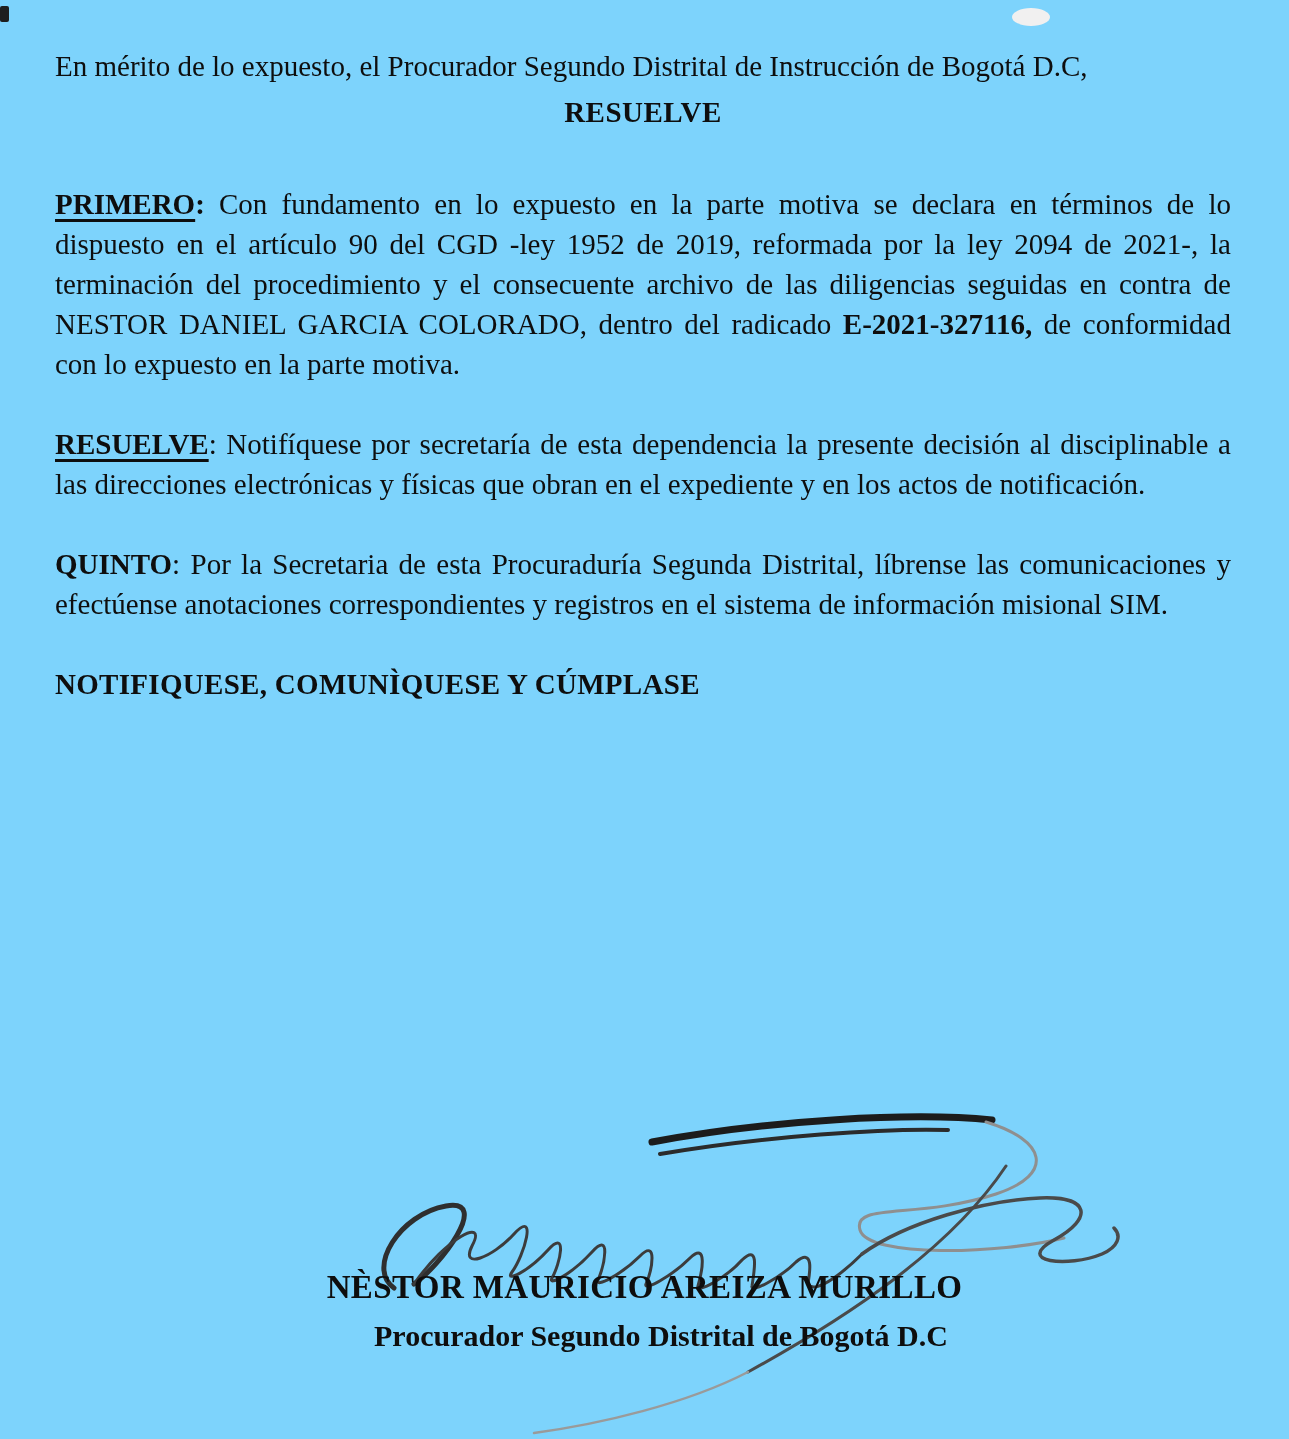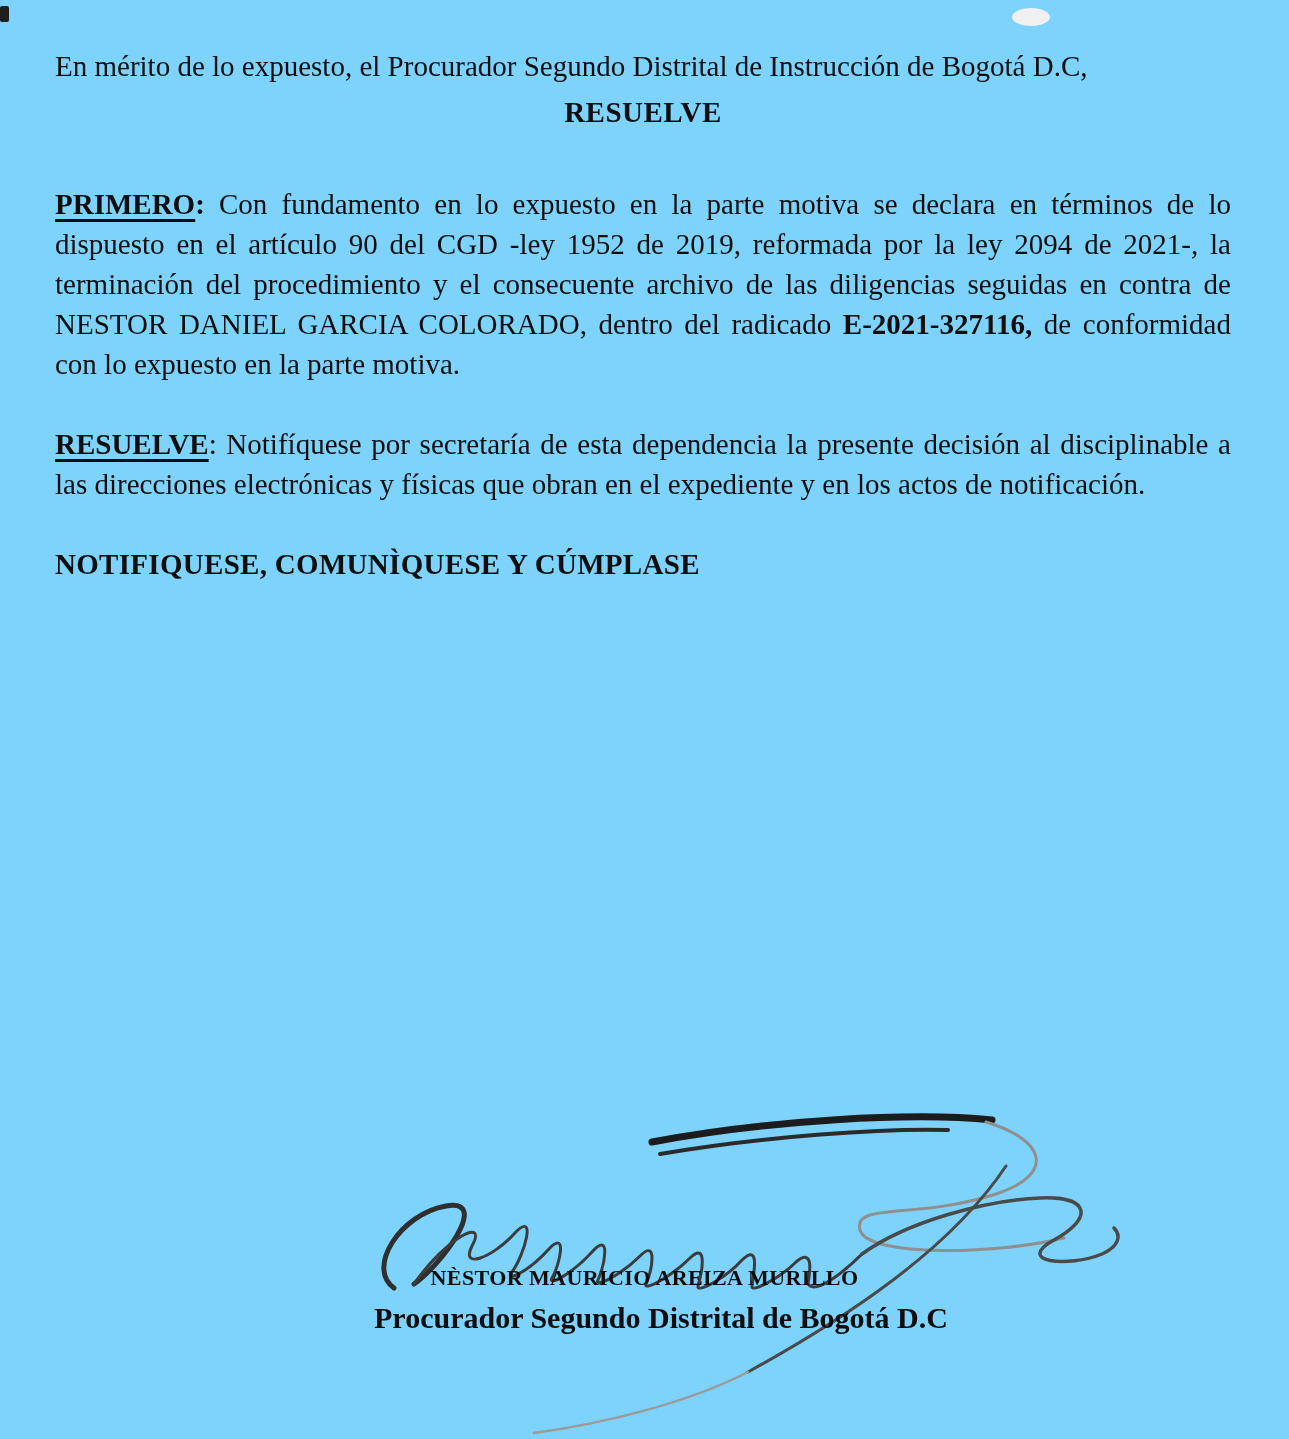--- a/index.html
+++ b/index.html
@@ -15,39 +15,40 @@
     overflow:hidden;
   }
   .content{padding:46px 58px 0 55px;text-align:justify;}
   .intro{margin:0 0 6px 0;}
   .heading{margin:0 0 52px 0;text-align:center;font-weight:bold;letter-spacing:.5px;}
   .article{margin:0 0 40px 0;}
   .b{font-weight:bold;}
   .u{text-decoration:underline;text-decoration-thickness:3px;text-underline-offset:5px;}
   .closing{margin:28px 0 0 0;font-weight:bold;letter-spacing:.3px;}
   .sig-block{position:absolute;left:0;top:1258px;width:1289px;text-align:center;}
-  .sig-name{font-weight:bold;font-size:22px;line-height:40px;letter-spacing:.4px;margin:0;}
+  .sig-name{font-weight:bold;font-size:33px;line-height:40px;letter-spacing:.4px;margin:9px;}
   .sig-title{font-weight:bold;font-size:30px;line-height:40px;margin:0;padding-left:33px;}
   .sig-svg{position:absolute;left:0;top:0;width:1289px;height:1439px;pointer-events:none;}
   .speck{position:absolute;left:0;top:6px;width:9px;height:16px;background:#1e1e1e;border-radius:2px;}
   .smudge{position:absolute;left:1012px;top:8px;width:38px;height:18px;background:#f1f0f0;border-radius:50%;}
 </style>
 </head>
 <body>
 
 <div class="page">
   <div class="speck"></div>
   <div class="smudge"></div>
 
   <div class="content">
     <p class="intro">En mérito de lo expuesto, el Procurador Segundo Distrital de Instrucción de Bogotá D.C,</p>
     <p class="heading">RESUELVE</p>
     <div>
         <p class="article"><span class="b u">PRIMERO</span><span class="b">: </span><span>Con fundamento en lo expuesto en la parte motiva se declara en términos de lo dispuesto en el artículo 90 del CGD -ley 1952 de 2019, reformada por la ley 2094 de 2021-, la terminación del procedimiento y el consecuente archivo de las diligencias seguidas en contra de NESTOR DANIEL GARCIA COLORADO, dentro del radicado </span><span class="b">E-2021-327116,</span><span> de conformidad con lo expuesto en la parte motiva.</span></p>
         <p class="article"><span class="b u">RESUELVE</span><span>: Notifíquese por secretaría de esta dependencia la presente decisión al disciplinable a las direcciones electrónicas y físicas que obran en el expediente y en los actos de notificación.</span></p>
+        <p class="article"><span class="b">QUINTO</span><span>: Por la Secretaria de esta Procuraduría Segunda Distrital, líbrense las comunicaciones y efectúense anotaciones correspondientes y registros en el sistema de información misional SIM.</span></p>
       </div>
     <p class="closing">NOTIFIQUESE, COMUNÌQUESE Y CÚMPLASE</p>
   </div>
 
   <svg class="sig-svg" viewBox="0 0 1289 1439" xmlns="http://www.w3.org/2000/svg" fill="none" stroke-linecap="round">
 
     <path d="M652,1142 C770,1120 912,1112 992,1120" stroke="#1c1c1c" stroke-width="7"></path>
     <path d="M660,1154 C766,1136 886,1128 948,1130" stroke="#2b2b2b" stroke-width="4"></path>
 
     <path d="M986,1122 C1046,1140 1056,1174 996,1194 C916,1220 852,1202 860,1230 C868,1258 1000,1254 1064,1238" stroke="#8f8f8f" stroke-width="3"></path>

